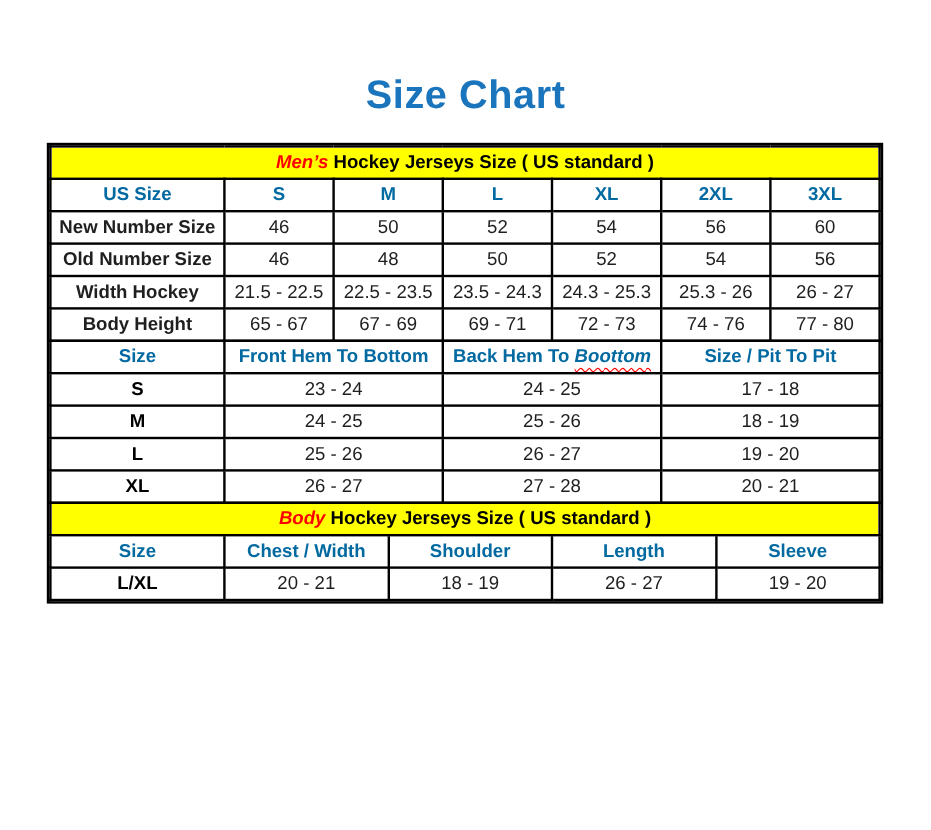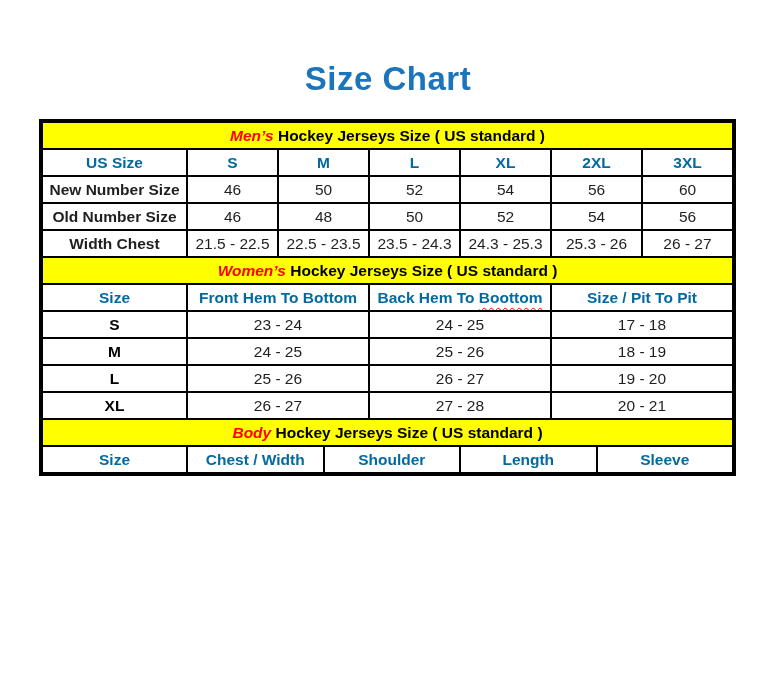--- a/index.html
+++ b/index.html
@@ -60,20 +60,21 @@
   .header-row td{
     font-weight:bold;
     color:#0369a1;
   }
   .row-label{font-weight:bold;color:#000000;}
   table[data-section-index="0"] .row-label{font-weight:bold;color:var(--text-color);}
   .spellcheck-wavy{
     text-decoration:underline wavy var(--highlight-color);
     text-decoration-thickness:1px;
     text-underline-offset:4px;
+    font-style:italic;
   }
 </style>
 </head>
 <body>
 
 <h1 class="page-title">Size Chart</h1>
 
 <div class="sheet">
   <table class="size-table" data-section-index="0">
       <colgroup>
@@ -110,41 +111,47 @@
         <tr>
           <td class="row-label">Old Number Size</td>
           <td>46</td>
           <td>48</td>
           <td>50</td>
           <td>52</td>
           <td>54</td>
           <td>56</td>
         </tr>
         <tr>
-          <td class="row-label">Width Chest</td>
+          <td class="row-label">Width Hockey</td>
           <td>21.5 - 22.5</td>
           <td>22.5 - 23.5</td>
           <td>23.5 - 24.3</td>
           <td>24.3 - 25.3</td>
           <td>25.3 - 26</td>
           <td>26 - 27</td>
         </tr>
+        <tr>
+          <td class="row-label">Body Height</td>
+          <td>65 - 67</td>
+          <td>67 - 69</td>
+          <td>69 - 71</td>
+          <td>72 - 73</td>
+          <td>74 - 76</td>
+          <td>77 - 80</td>
+        </tr>
       </tbody>
     </table>
   <table class="size-table" data-section-index="1">
       <colgroup>
         <col class="col-label">
         <col>
         <col>
         <col>
       </colgroup>
       <tbody>
-        <tr class="banner-row">
-          <td colspan="4"><span class="banner-highlight">Women’s</span> Hockey Jerseys Size ( US standard )</td>
-        </tr>
         <tr class="header-row">
           <td>Size</td>
           <td>Front Hem To Bottom</td>
           <td>Back Hem To <span class="spellcheck-wavy">Boottom</span></td>
           <td>Size / Pit To Pit</td>
         </tr>
         <tr>
           <td class="row-label">S</td>
           <td>23 - 24</td>
           <td>24 - 25</td>
@@ -182,15 +189,22 @@
         <tr class="banner-row">
           <td colspan="5"><span class="banner-highlight">Body</span> Hockey Jerseys Size ( US standard )</td>
         </tr>
         <tr class="header-row">
           <td>Size</td>
           <td>Chest / Width</td>
           <td>Shoulder</td>
           <td>Length</td>
           <td>Sleeve</td>
         </tr>
+        <tr>
+          <td class="row-label">L/XL</td>
+          <td>20 - 21</td>
+          <td>18 - 19</td>
+          <td>26 - 27</td>
+          <td>19 - 20</td>
+        </tr>
       </tbody>
     </table>
 </div>
 
 </body></html>

